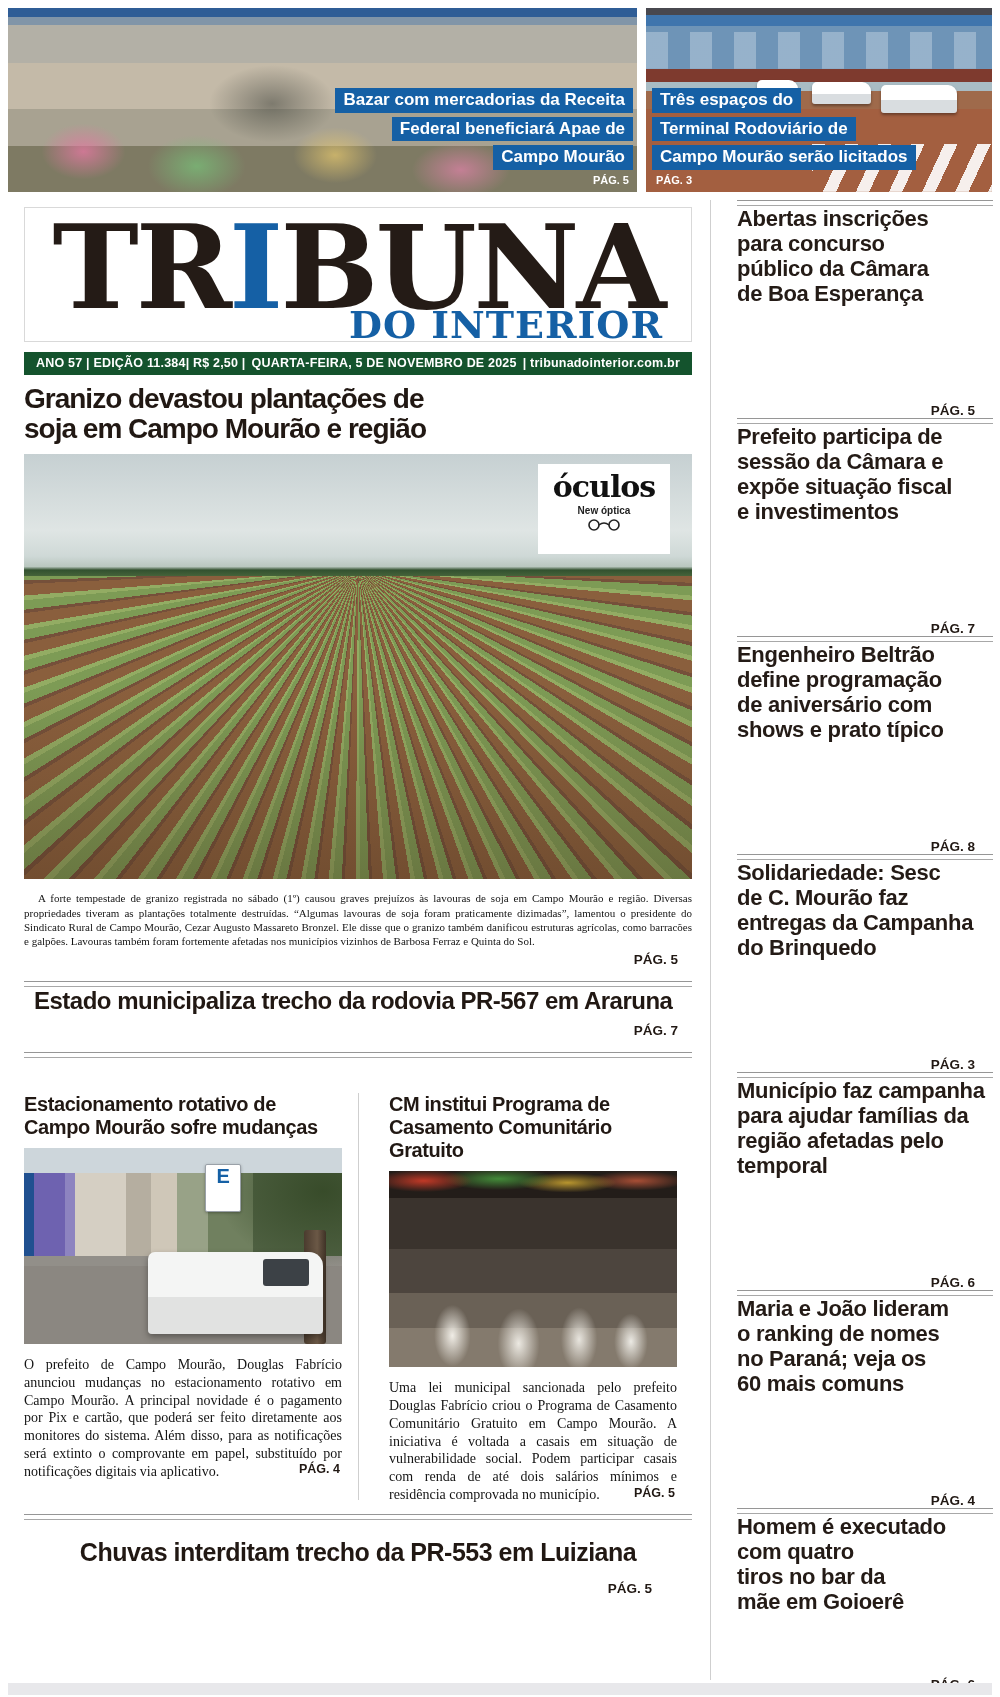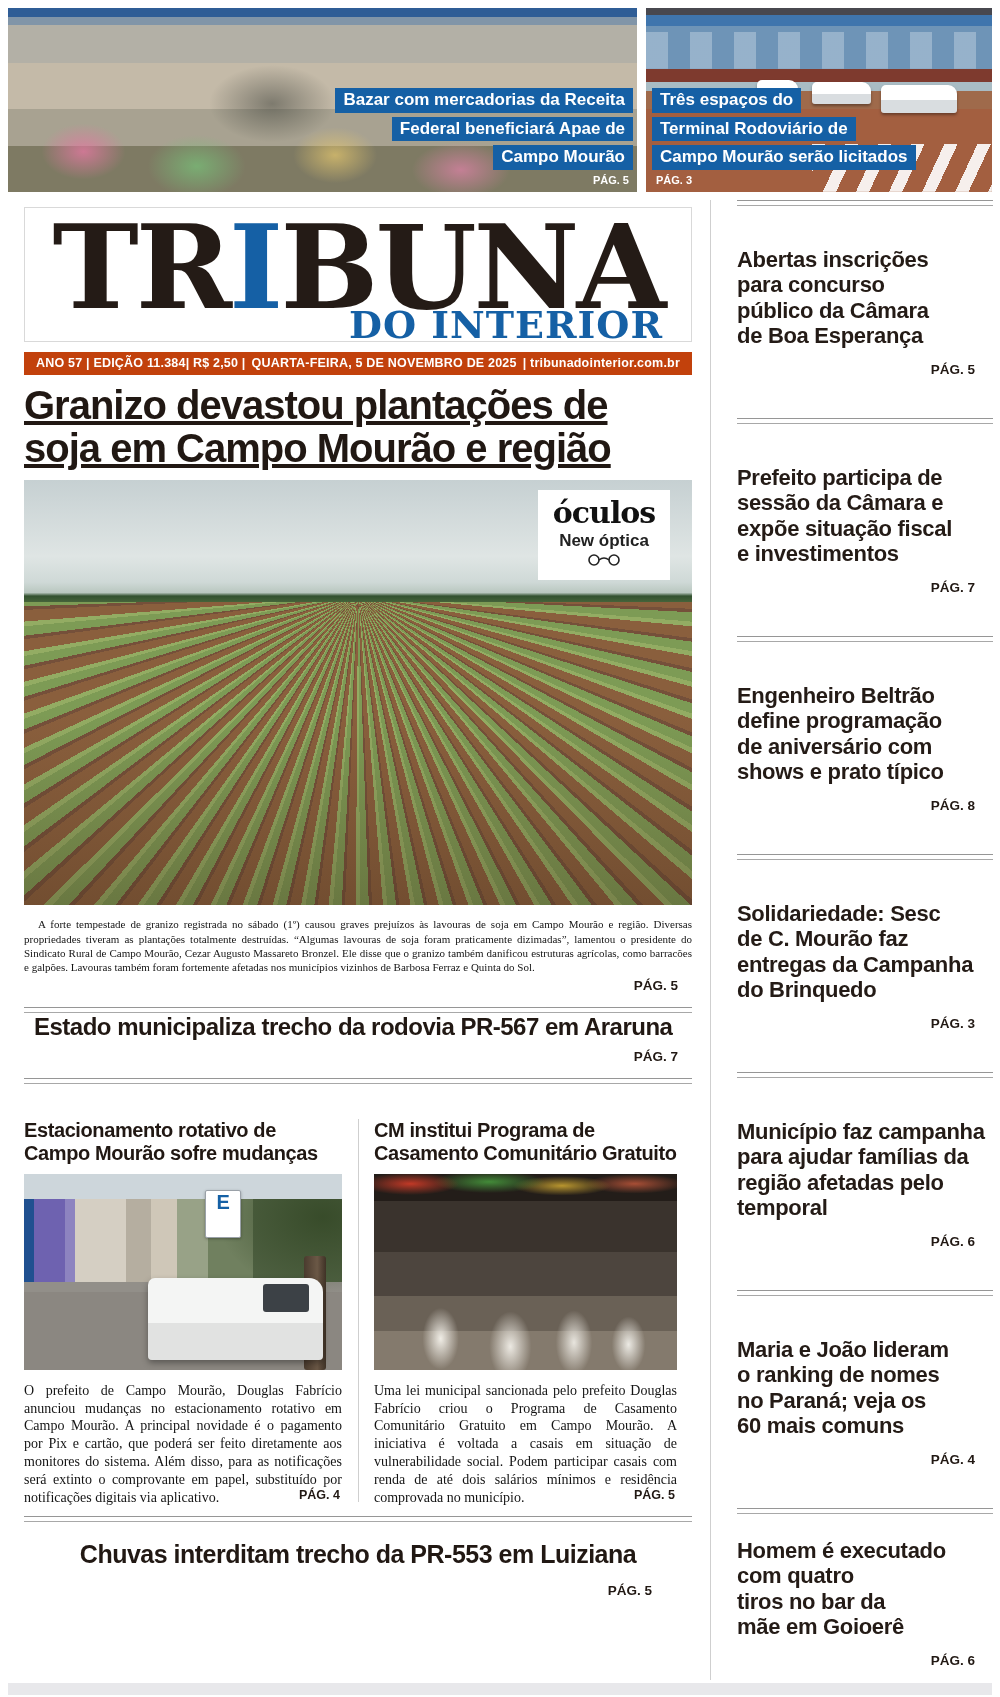--- a/index.html
+++ b/index.html
@@ -41,55 +41,55 @@
            border-left:1px solid #cfcfcf;padding-left:26px;box-sizing:border-box;}
 
   
   .masthead{height:135px;border:1px solid #d9d9d9;background:#fff;box-sizing:border-box;overflow:hidden;}
   .mast-title{font-family:"DejaVu Serif",serif;font-weight:bold;font-size:116px;line-height:.86;
               letter-spacing:-3px;color:#241b16;text-align:center;margin-top:10px;}
   .mast-title .blue-i{color:#1560a5;}
   .mast-sub{font-family:"DejaVu Serif",serif;font-weight:bold;font-size:38px;color:#1560a5;
             text-align:right;padding-right:28px;margin-top:-12px;letter-spacing:1px;line-height:1;}
 
-  .infobar{margin-top:10px;background:#c2410c;color:#fff;display:flex;justify-content:space-between;
+  .infobar{margin-top:10px;background:#14532d;color:#fff;display:flex;justify-content:space-between;
            font-size:12.5px;font-weight:bold;padding:4px 12px 5px;letter-spacing:.2px;}
 
-  .lead-headline{margin-top:9px;font-size:40px;font-weight:bold;line-height:1.08;
-                 letter-spacing:-1px;color:#211813;white-space:pre-line;text-decoration:underline;}
+  .lead-headline{margin-top:9px;font-size:28px;font-weight:bold;line-height:1.08;
+                 letter-spacing:-1px;color:#211813;white-space:pre-line;}
 
   .lead-photo{margin-top:10px;height:425px;position:relative;
     background:
       linear-gradient(180deg,#c6d0d2 0%,#dfe5e4 18%,#cfd9d7 24%,#b9c7bf 26.5%,#32512f 27.3%,#446239 28.6%,rgba(0,0,0,0) 28.6%),
       linear-gradient(180deg,rgba(0,0,0,0) 0 55%,rgba(70,45,25,.18) 80%,rgba(60,38,20,.3) 100%),
       repeating-conic-gradient(from 113deg at 50% 27%, #7d9b55 0deg 1.6deg, #93ac63 1.6deg 2.4deg, #8a5f3d 2.4deg 4.4deg, #75503a 4.4deg 5deg);}
   .ad-box{position:absolute;top:10px;right:22px;width:132px;height:90px;background:#fff;
           text-align:center;padding-top:8px;box-sizing:border-box;}
   .ad-line1{font-family:"DejaVu Serif",serif;font-weight:bold;font-size:30px;line-height:1;
             letter-spacing:-1px;color:#111;}
-  .ad-line2{font-size:17px;font-weight:bold;color:#222;margin-top:3px;}
+  .ad-line2{font-size:10px;font-weight:bold;color:#222;margin-top:3px;}
   .glasses-icon{margin-top:1px;}
 
   .body-text{font-family:"Liberation Serif",serif;font-size:11px;line-height:1.3;
              text-align:justify;color:#141414;}
   .lead-body{margin-top:12px;text-indent:14px;}
   .page-ref{font-weight:bold;font-size:13.5px;color:#211813;text-align:right;
             font-family:"Liberation Sans",sans-serif;padding-right:14px;}
   .lead-ref{margin-top:3px;}
 
   .xrule{height:4px;border-top:1px solid #969696;border-bottom:1px solid #a8a8a8;}
   .main-col > .xrule{margin-top:14px;}
 
   .road-headline{font-size:24px;font-weight:bold;letter-spacing:-.5px;
                  color:#211813;padding-left:10px;}
   .road-ref{margin-top:8px;}
 
   .cols{display:flex;margin-top:35px;}
   .col{width:318px;box-sizing:border-box;}
-  .col-right{border-left:1px solid #cfcfcf;padding-left:15px;margin-left:16px;width:319px;}
+  .col-right{border-left:1px solid #cfcfcf;padding-left:30px;margin-left:16px;width:319px;}
   .col-headline{font-size:20px;font-weight:bold;line-height:1.16;letter-spacing:-.4px;
                 color:#211813;white-space:pre-line;}
   .col-photo{margin-top:9px;height:196px;position:relative;overflow:hidden;}
   .photo-street{
     background:
       linear-gradient(180deg,#cdd6db 0 13%,rgba(0,0,0,0) 13%),
       radial-gradient(ellipse 150px 110px at 94% 22%, rgba(52,72,38,.85), rgba(0,0,0,0) 70%),
       linear-gradient(180deg,rgba(0,0,0,0) 0 55%,#928f89 55% 60%,#8b8781 60% 100%),
       linear-gradient(90deg,#205090 0 3%,#6e62b0 3% 13%,#8d84c0 13% 16%,#d5cfc3 16% 32%,#b5aea0 32% 40%,#cfc7b8 40% 48%,#98a287 48% 58%,#70805f 58% 72%,#4e6041 72% 100%);}
   .truck{position:absolute;left:39%;bottom:5%;width:55%;height:42%;
@@ -116,21 +116,21 @@
   .col-body{margin-top:12px;font-size:14px;line-height:1.27;}
   .inline-ref{margin-top:-18px;font-size:12.5px;padding-right:2px;}
 
   .bottom-headline{margin-top:18px;text-align:center;font-size:25px;font-weight:bold;
                    letter-spacing:-.5px;color:#211813;}
   .bottom-ref{margin-top:14px;padding-right:40px;}
 
   
   .sb-item{height:218px;display:flex;flex-direction:column;box-sizing:border-box;}
   .sb-item:last-child{height:184px;}
-  .sb-body{flex:1;display:flex;flex-direction:column;justify-content:center;}
+  .sb-body{flex:1;display:flex;flex-direction:column;justify-content:space-between;}
   .sb-headline{font-size:22px;font-weight:bold;line-height:1.14;letter-spacing:-.3px;
                color:#241b16;white-space:pre-line;}
   .sb-ref{margin-top:14px;padding-right:18px;}
 
   .bottom-bar{position:absolute;left:8px;top:1683px;width:984px;height:12px;background:#e8e8eb;}
 </style>
 </head>
 <body>
 
 <div class="page">

